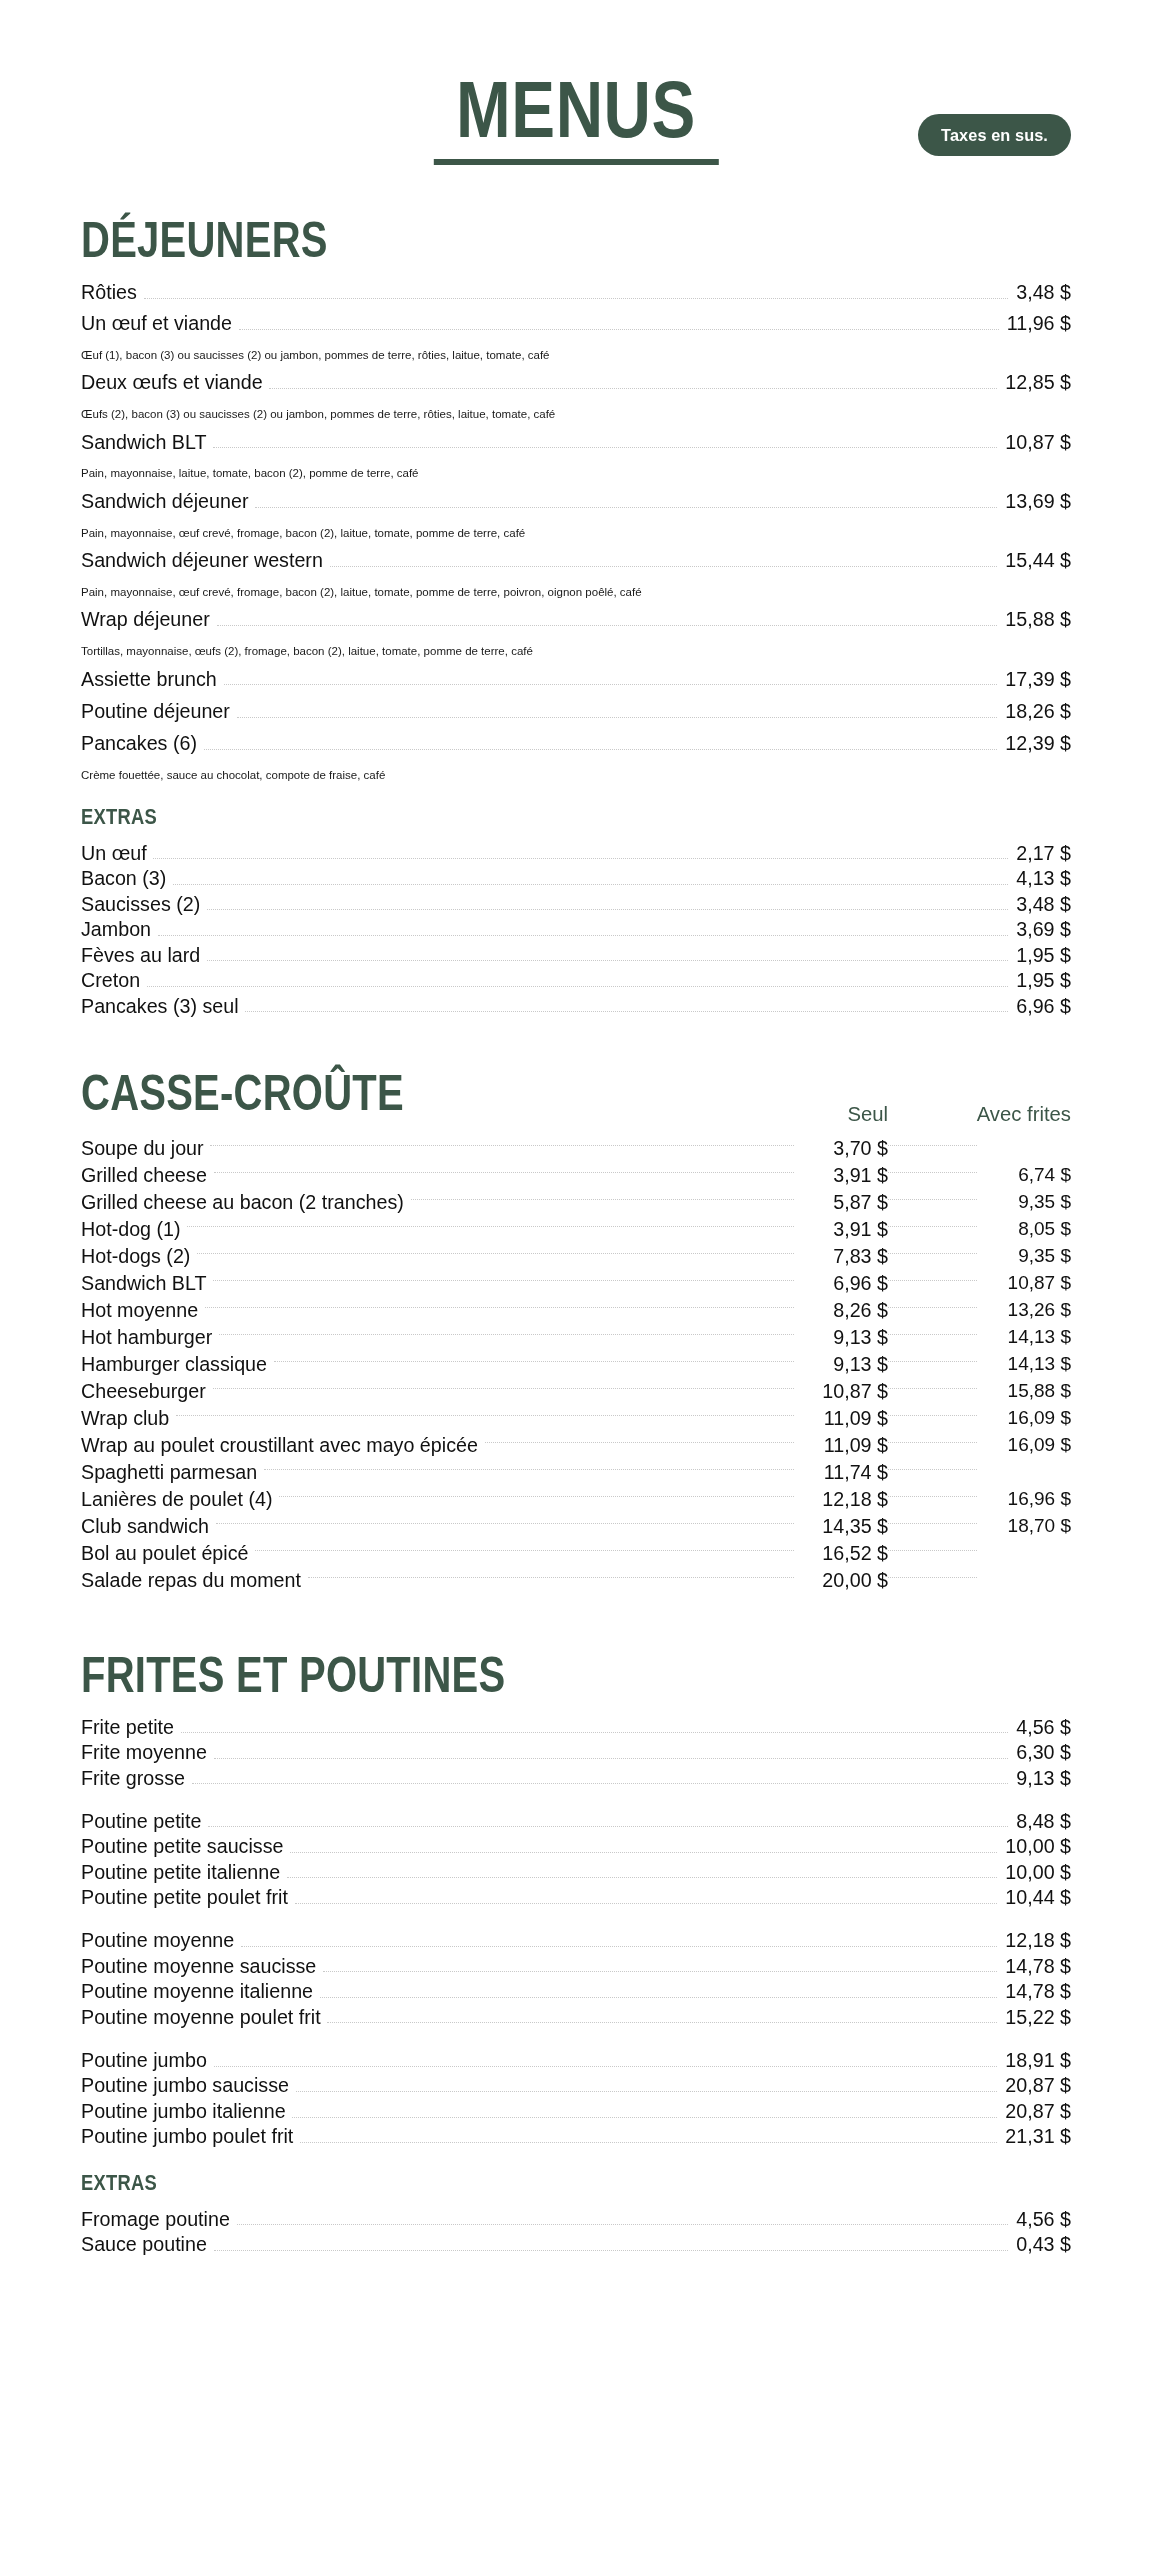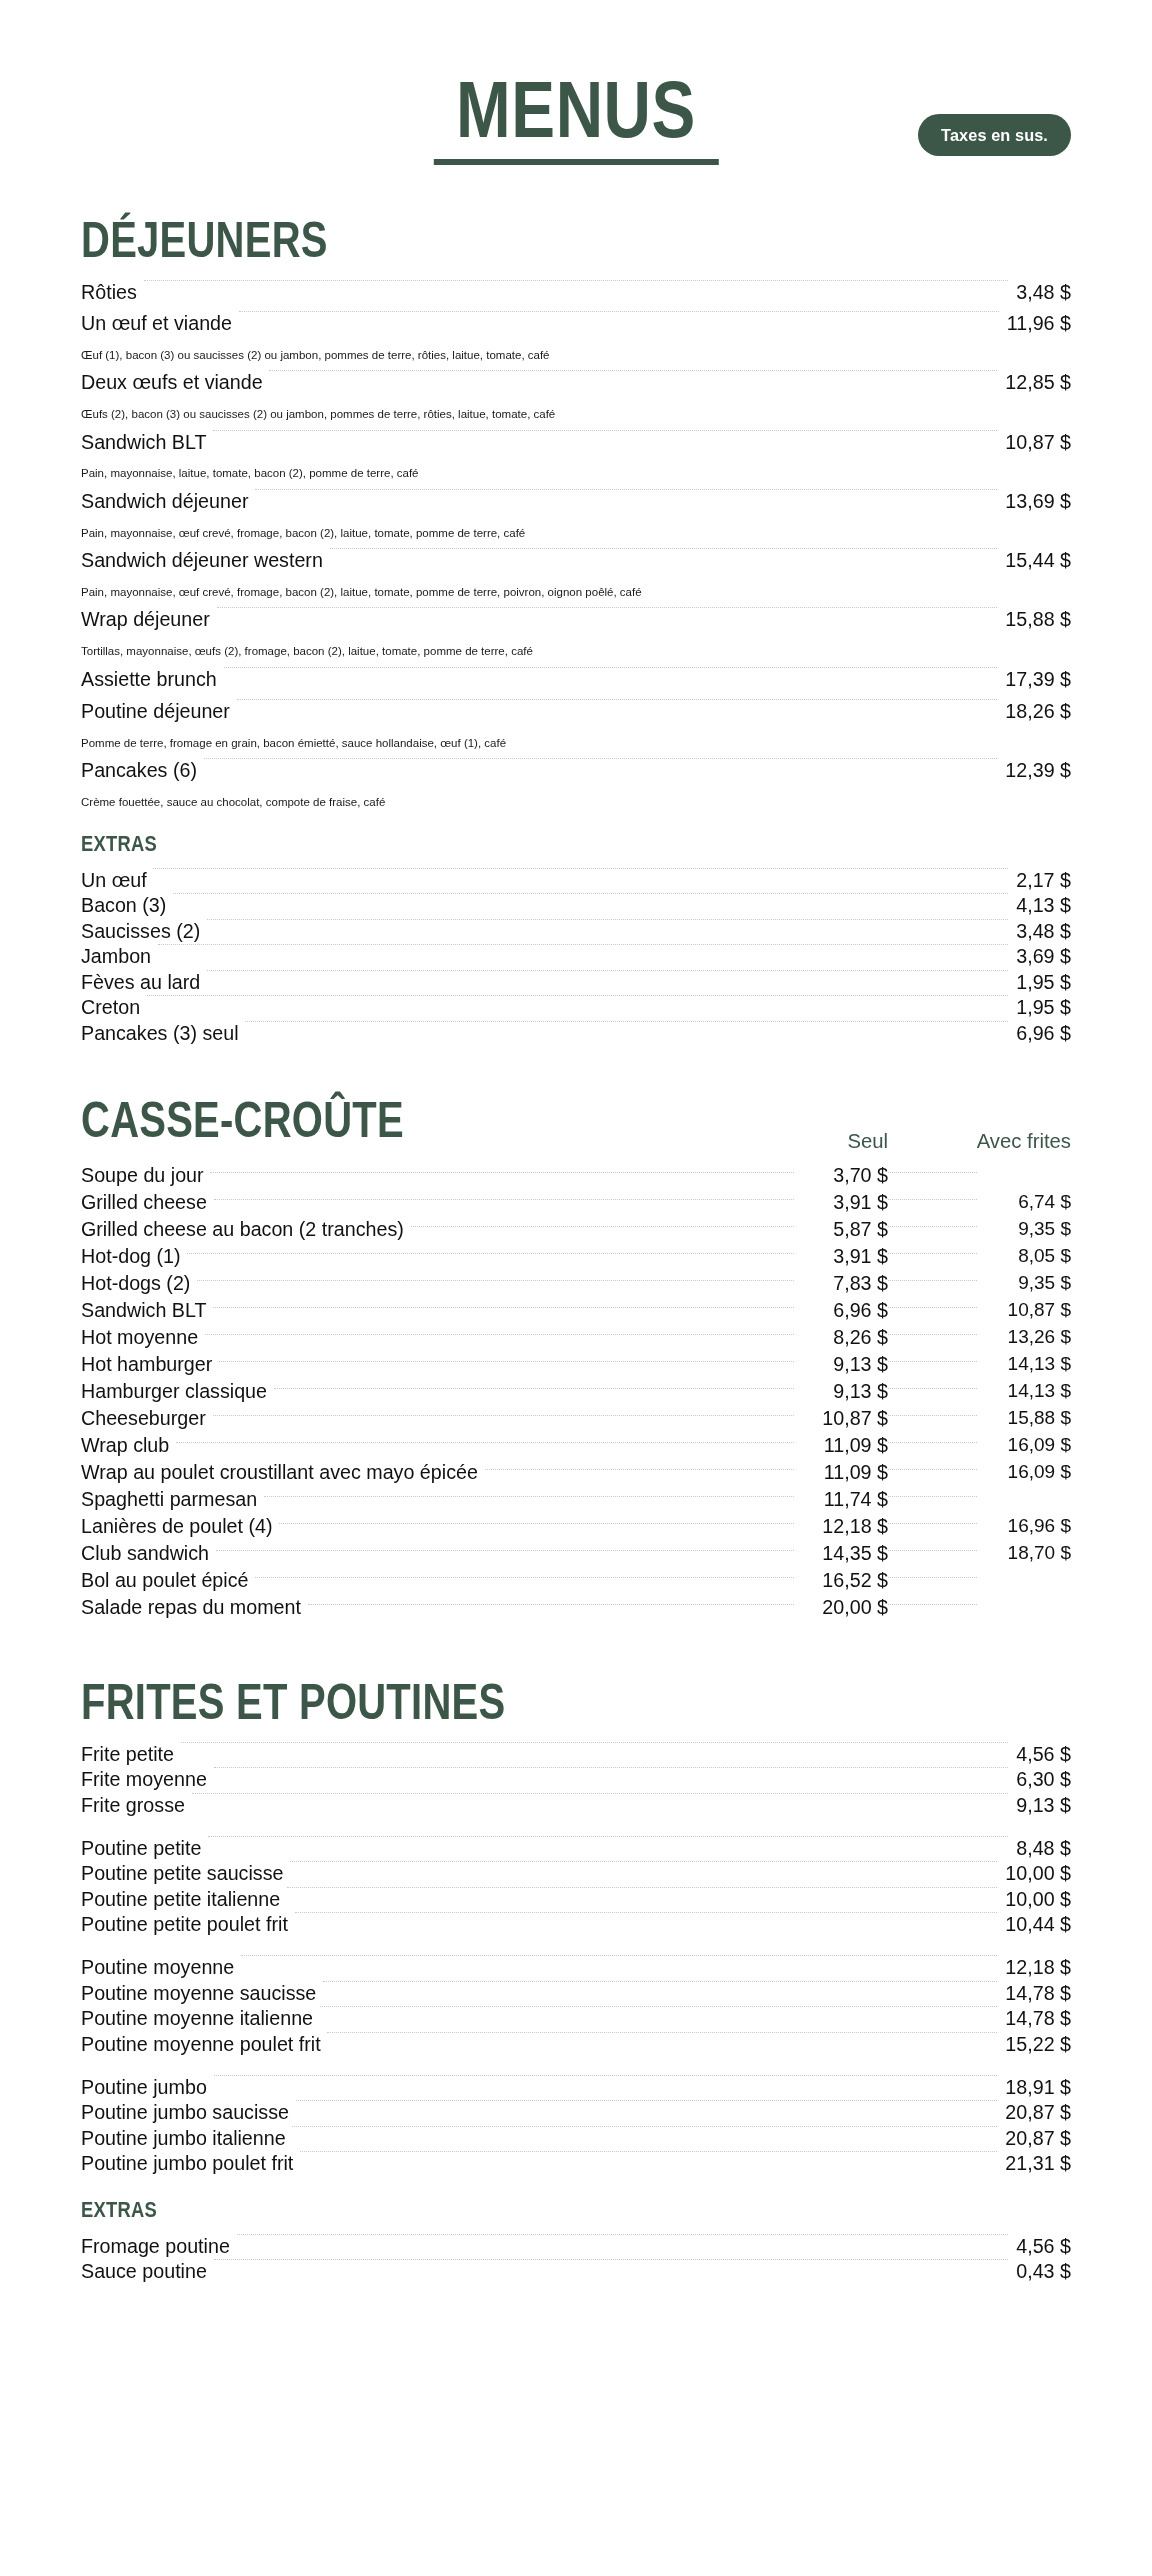--- a/index.html
+++ b/index.html
@@ -90,21 +90,21 @@
   }
 
   .sec-dejeuners { margin-top: 12.2px; }
   .sec-casse { margin-top: 50px; position: relative; }
   .sec-frites { margin-top: 56px; }
 
   
   .items { margin-top: 15px; }
   .row {
     display: flex;
-    align-items: flex-start;
+    align-items: flex-end;
     width: 100%;
   }
   .row .name {
     font-family: "Liberation Sans Narrow", "Liberation Sans", sans-serif;
     font-size: 19.7px;
     font-weight: 400;
     color: #111111;
     white-space: nowrap;
     padding-right: 6.8px;
     line-height: 1.26;
@@ -286,21 +286,20 @@
             <div class="leader"></div>
             <div class="price">17,39 $</div>
           </div>
         </div>
         <div class="item with-desc">
           <div class="row">
             <div class="name">Poutine déjeuner</div>
             <div class="leader"></div>
             <div class="price">18,26 $</div>
           </div>
-          <div class="desc">Pomme de terre, fromage en grain, bacon émietté, sauce hollandaise, œuf (1), café</div>
         </div>
         <div class="item with-desc">
           <div class="row">
             <div class="name">Pancakes (6)</div>
             <div class="leader"></div>
             <div class="price">12,39 $</div>
           </div>
           <div class="desc">Crème fouettée, sauce au chocolat, compote de fraise, café</div>
         </div>
       </div>

